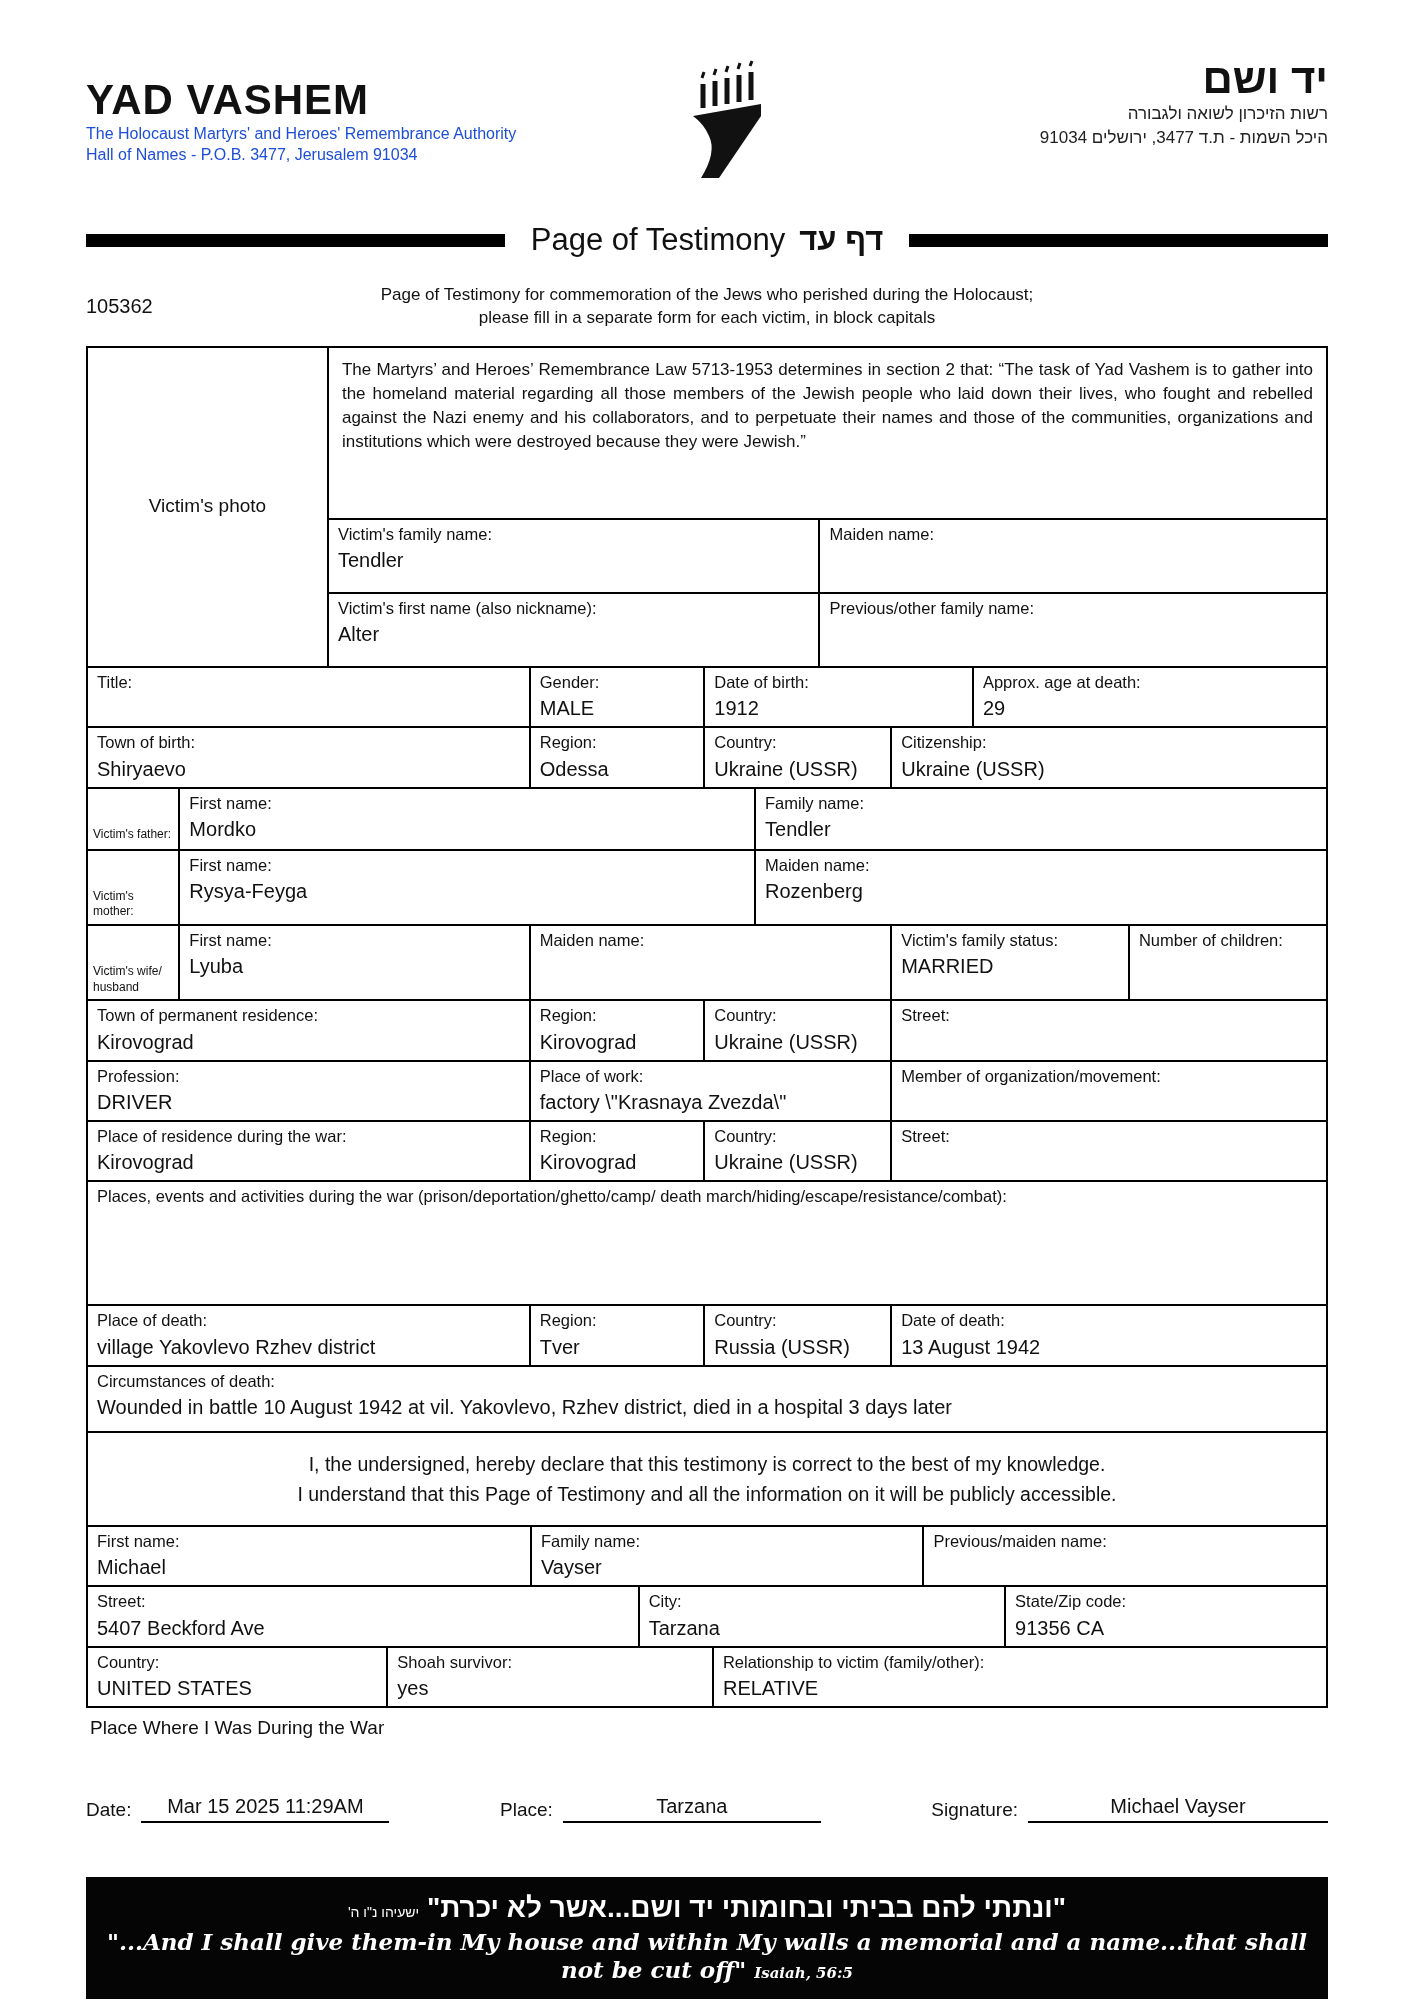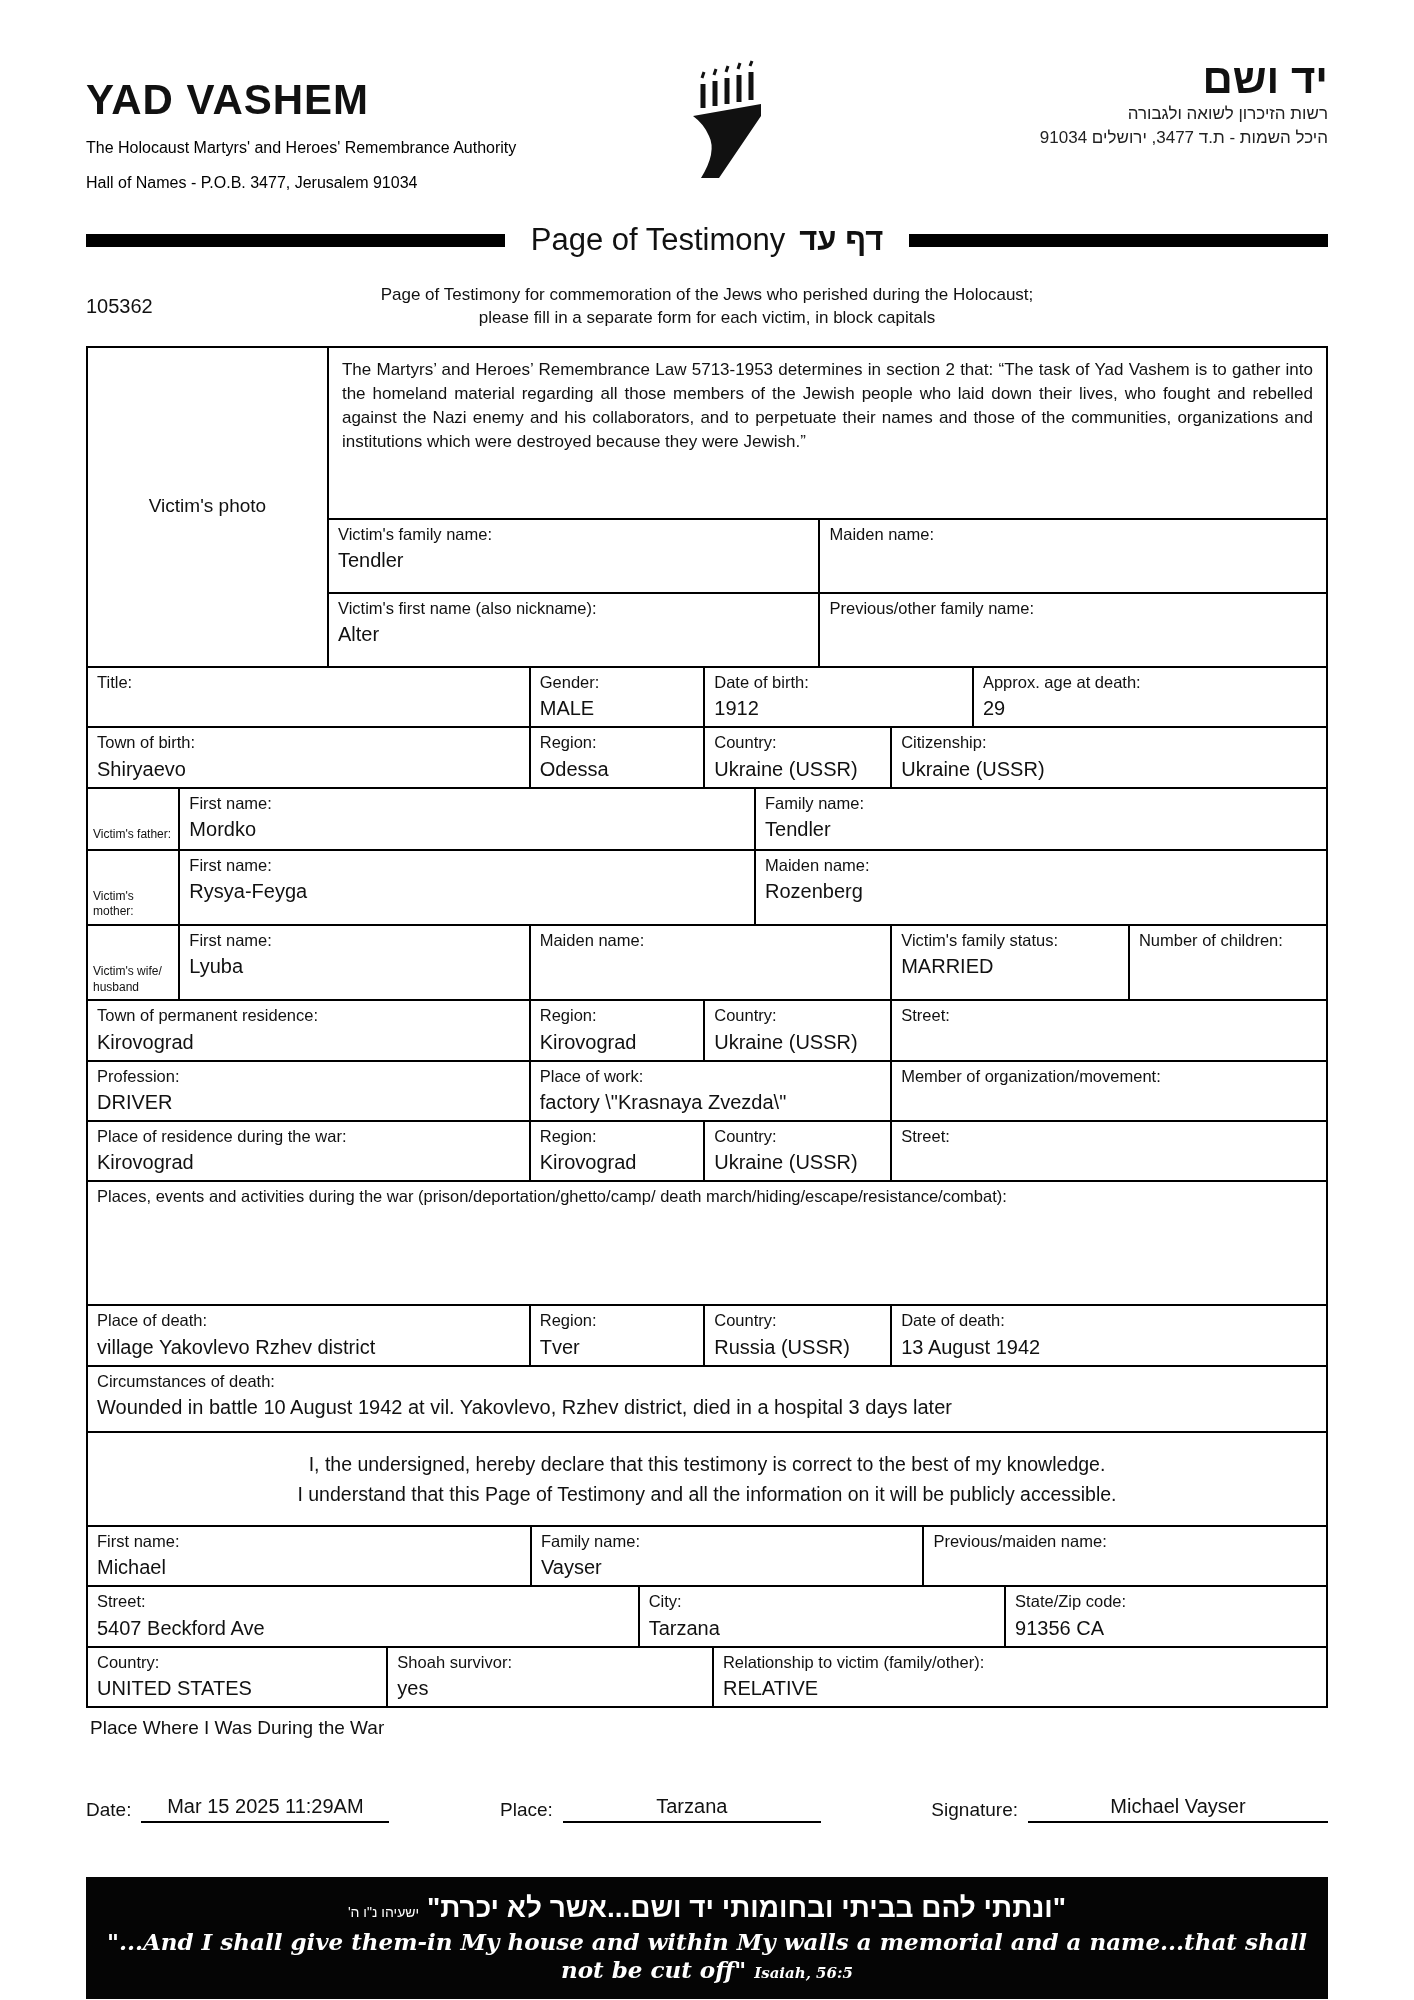--- a/index.html
+++ b/index.html
@@ -8,21 +8,21 @@
     width: 1414px; height: 2000px;
     font-family: "Liberation Sans", sans-serif;
     color: #111;
   }
   .page { width: 1414px; height: 2000px; padding: 58px 86px 0; overflow: hidden; position: relative; }
 
   
   .header { display: flex; justify-content: space-between; align-items: flex-start; min-height: 158px; }
   .header-left { width: 470px; }
   .org-name { font-size: 42px; font-weight: bold; letter-spacing: 1px; line-height: 1.05; margin-top: 20px; }
-  .org-sub { font-size: 16px; color: #000000; margin-top: 17px; }
+  .org-sub { font-size: 16px; color: #1d4ed8; margin-top: 3px; }
   .header-logo { margin-top: 2px; }
   .header-right { width: 430px; text-align: right; }
   .heb-name { font-size: 42px; font-weight: bold; line-height: 1.0; }
   .heb-sub { font-size: 17px; color: #222; margin-top: 4px; }
 
   
   .title-row { display: flex; align-items: center; margin-top: 6px; }
   .title-bar { flex: 1; height: 13px; background: #000; }
   .title-text { padding: 0 26px; font-size: 31px; white-space: nowrap; }
   .title-he { font-weight: bold; margin-left: 14px; }

